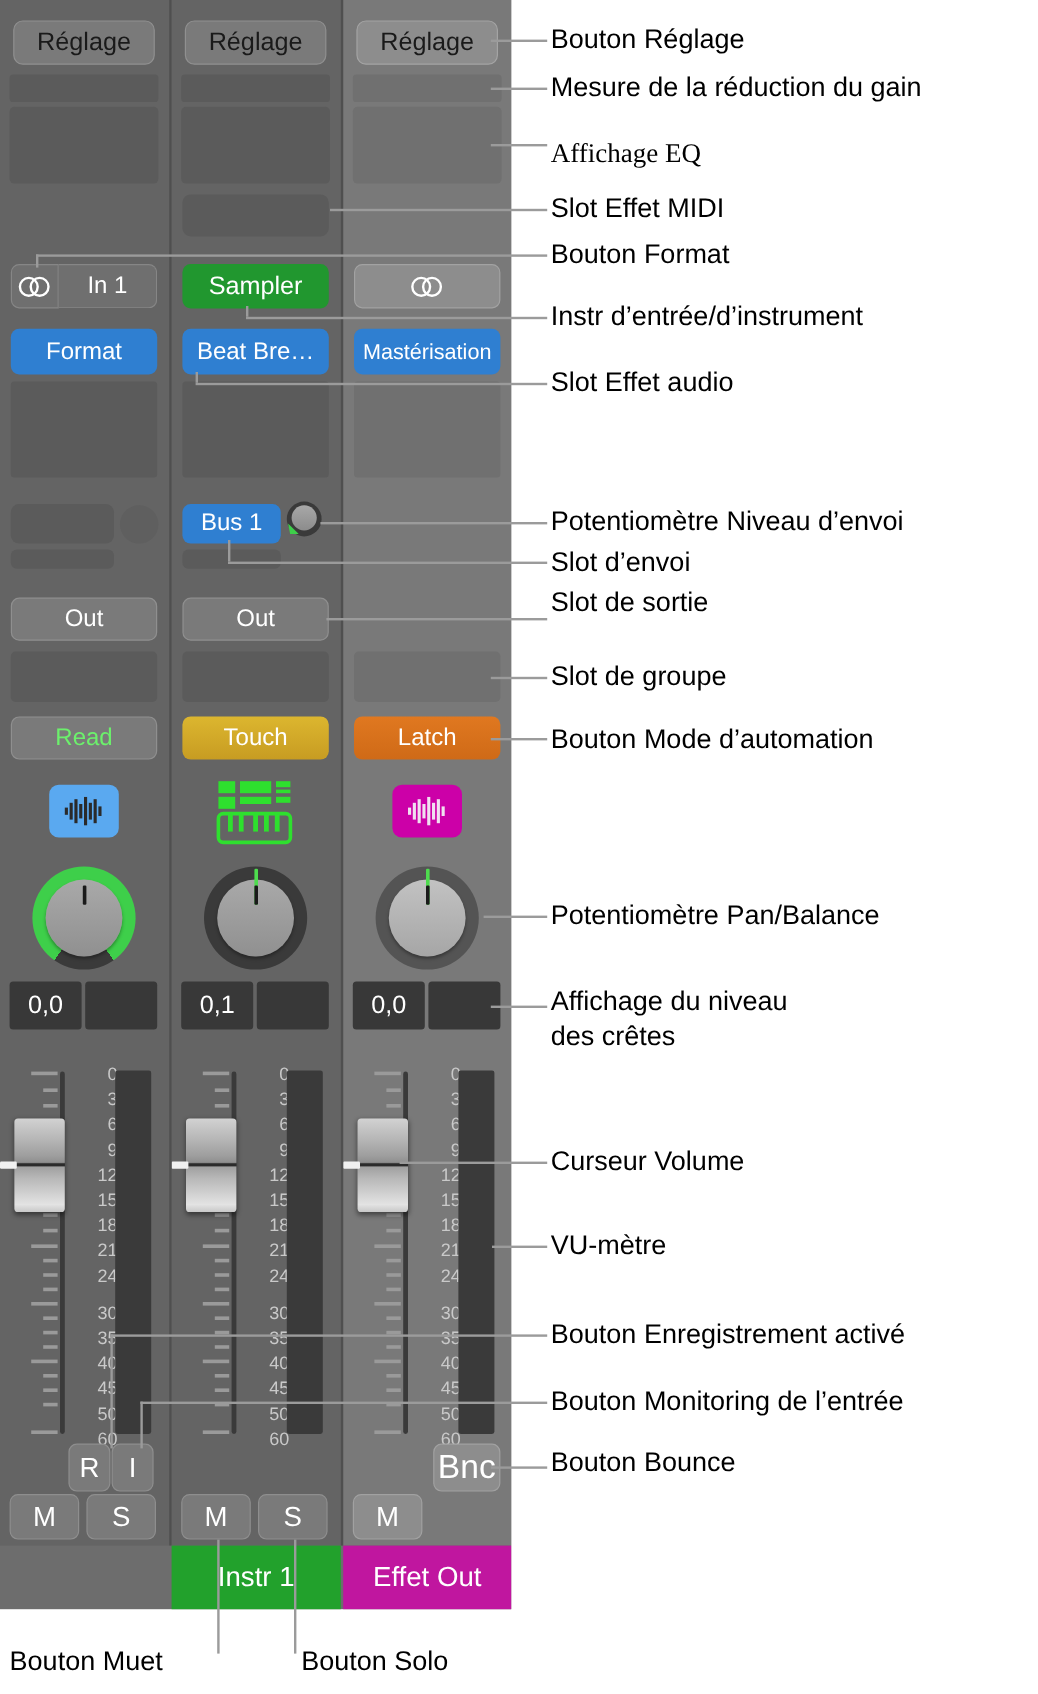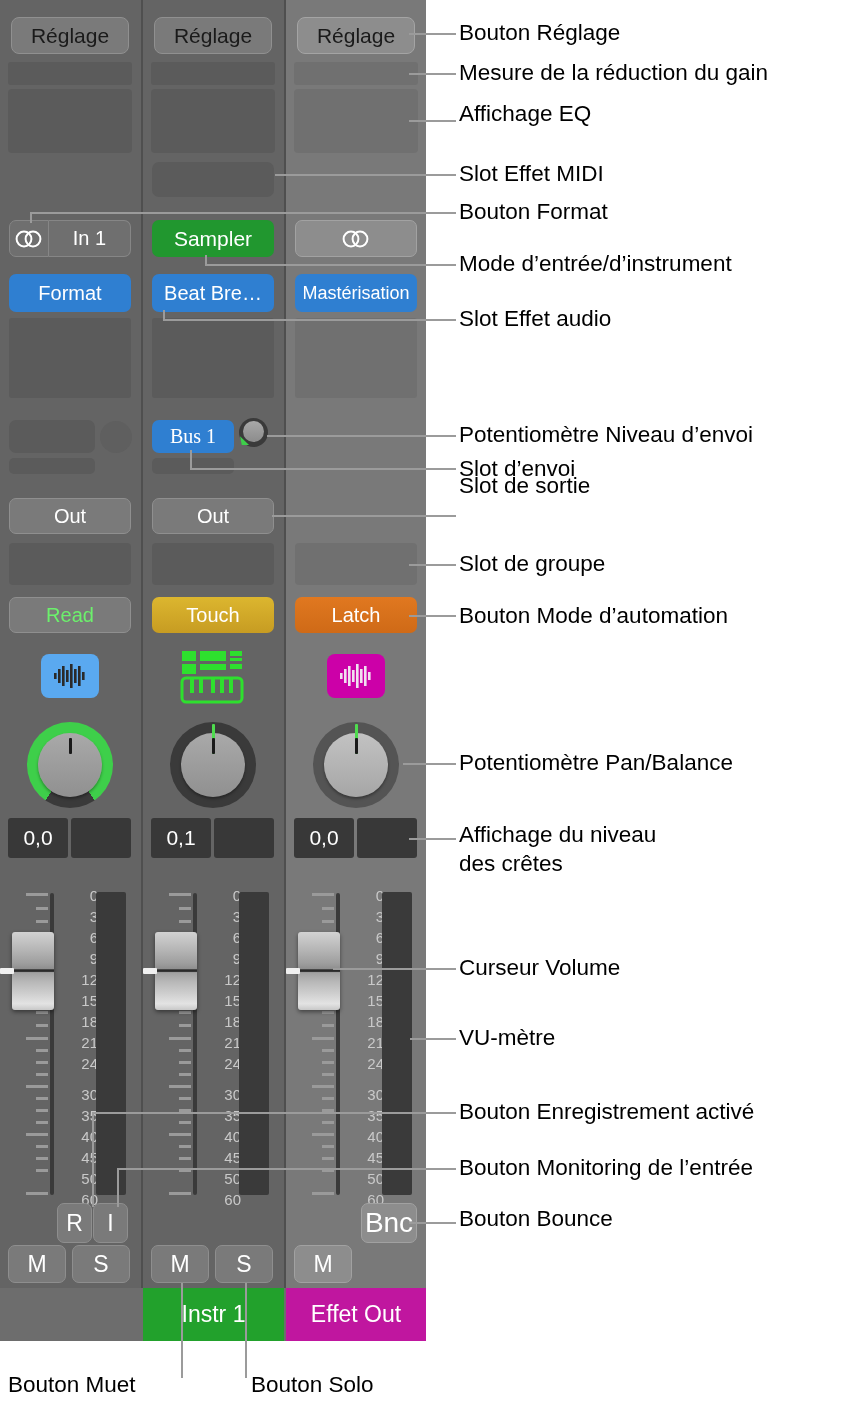--- a/index.html
+++ b/index.html
@@ -103,21 +103,21 @@
     border: 1px solid #868686;
     border-left: none;
     border-radius: 0 7px 7px 0;
     color: #fff; font-size: 20px;
   }
   .instr-slot { background: #21972f; border-radius: 7px; font-size: 21px; }
   .fx-slot { background: #2f7fd1; border-radius: 7px; }
 
   
   .send-slot-empty { background: #5b5b5b; border-radius: 7px; }
-  .send-slot-filled { background: #2f7fd1; border-radius: 7px; font-size: 20px; font-family: Liberation Serif, serif; }
+  .send-slot-filled { background: #2f7fd1; border-radius: 7px; font-size: 20px; }
   .send-slot-thin { background: #5b5b5b; border-radius: 5px; }
   .send-knob-empty {
     position: absolute;
     border-radius: 50%;
     background: #5f5f5f;
   }
   .send-knob {
     position: absolute;
     border-radius: 50%;
     background: #3a3a3a;
@@ -651,28 +651,28 @@
 <div class="leader leader-h" style="left:117px;top:1168px;width:339px;"></div>
 
 <div class="leader leader-h" style="left:409px;top:1222px;width:47px;"></div>
 
 <div class="leader leader-v" style="left:181px;top:1283px;height:95px;"></div>
 
 <div class="leader leader-v" style="left:245px;top:1283px;height:95px;"></div>
 
 <div class="anno" style="left:459px;top:19px;">Bouton Réglage</div>
 <div class="anno" style="left:459px;top:59px;">Mesure de la réduction du gain</div>
-<div class="anno" style="left:459px;top:100px;">Affichage EQ</div>
+<div class="anno" style="left:459px;top:114px;font-family:Liberation Serif, serif;">Affichage EQ</div>
 <div class="anno" style="left:459px;top:160px;">Slot Effet MIDI</div>
 <div class="anno" style="left:459px;top:198px;">Bouton Format</div>
-<div class="anno" style="left:459px;top:250px;">Mode d’entrée/d’instrument</div>
+<div class="anno" style="left:459px;top:250px;">Instr d’entrée/d’instrument</div>
 <div class="anno" style="left:459px;top:305px;">Slot Effet audio</div>
 <div class="anno" style="left:459px;top:421px;">Potentiomètre Niveau d’envoi</div>
 <div class="anno" style="left:459px;top:455px;">Slot d’envoi</div>
-<div class="anno" style="left:459px;top:472px;">Slot de sortie</div>
+<div class="anno" style="left:459px;top:488px;">Slot de sortie</div>
 <div class="anno" style="left:459px;top:550px;">Slot de groupe</div>
 <div class="anno" style="left:459px;top:602px;">Bouton Mode d’automation</div>
 <div class="anno" style="left:459px;top:749px;">Potentiomètre Pan/Balance</div>
 <div class="anno" style="left:459px;top:821px;">Affichage du niveau
 des crêtes</div>
 <div class="anno" style="left:459px;top:954px;">Curseur Volume</div>
 <div class="anno" style="left:459px;top:1024px;">VU-mètre</div>
 <div class="anno" style="left:459px;top:1098px;">Bouton Enregistrement activé</div>
 <div class="anno" style="left:459px;top:1154px;">Bouton Monitoring de l’entrée</div>
 <div class="anno" style="left:459px;top:1205px;">Bouton Bounce</div>

